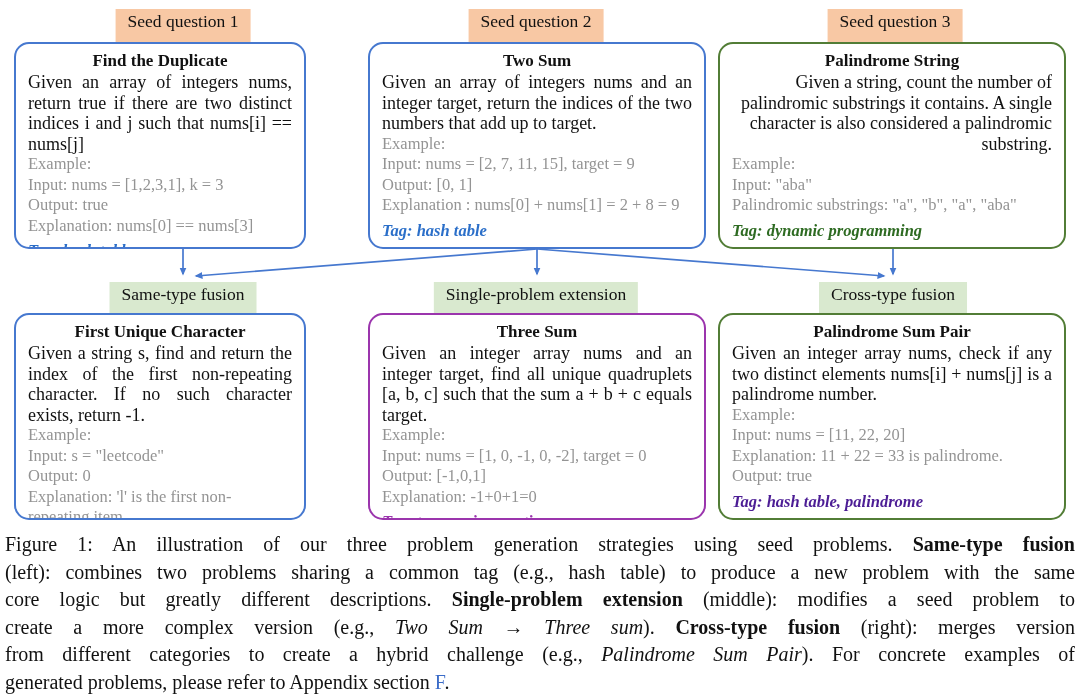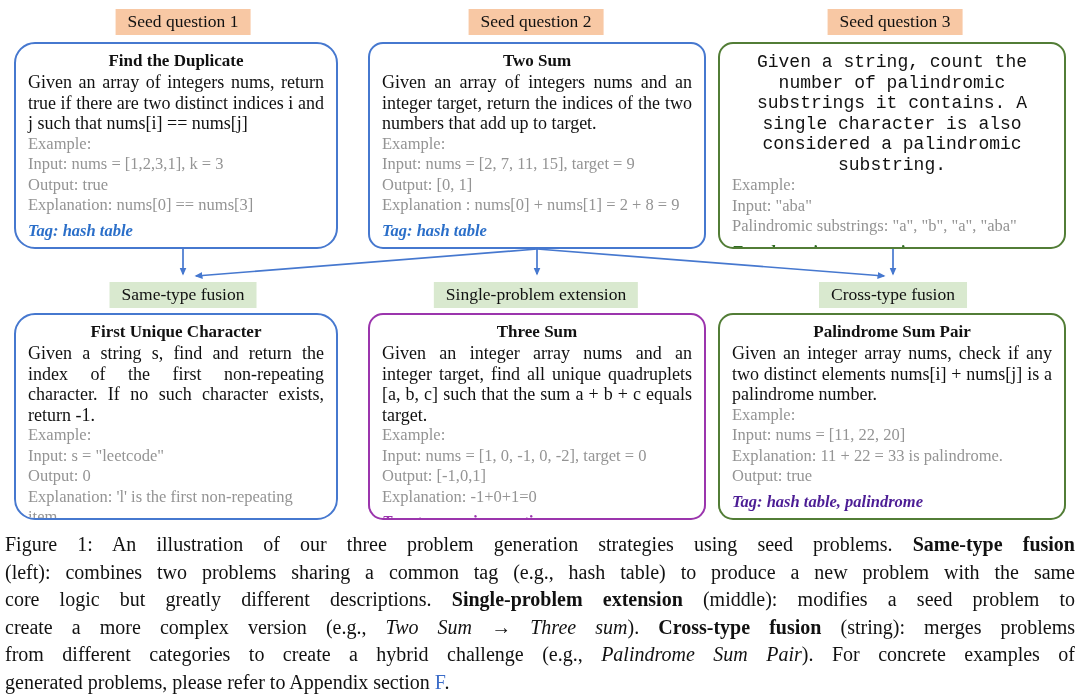--- a/index.html
+++ b/index.html
@@ -2,40 +2,40 @@
 <html><head>
 <meta charset="utf-8">
 <style>
   html,body{margin:0;padding:0;background:#ffffff;}
   body{width:1080px;height:699px;position:relative;overflow:hidden;
        font-family:"Liberation Serif","DejaVu Serif",serif;color:#111;}
   .diagram{position:absolute;left:0;top:0;width:1080px;height:528px;}
 
   
   .pill{position:absolute;transform:translateX(-50%);top:9px;
-        padding:2px 12px 3px;font-size:17.5px;white-space:nowrap;}
+        padding:2px 12px 10px;font-size:17.5px;white-space:nowrap;}
   .pill.peach{background:#f8c8a4;}
   .pill.green{background:#d9e9cf;top:282px;}
 
   
   .pbox{position:absolute;box-sizing:border-box;height:207px;
         border:2.5px solid;border-radius:15px;background:#fff;
         padding:7px 12px 4px;overflow:hidden;}
   .pbox.blue{border-color:#4678cf;}
   .pbox.purple{border-color:#9b35ad;}
   .pbox.greenb{border-color:#527d36;}
   .row1{top:42px;}
   .row2{top:313px;}
-  .col1{left:14px;width:324px;border-radius:21px;}
+  .col1{left:14px;width:292px;}
   .col2{left:368px;width:338px;}
   .col3{left:718px;width:348px;}
 
   .ptitle{font-weight:bold;text-align:center;font-size:17px;line-height:20px;}
   .pdesc{font-size:18px;line-height:20.5px;text-align:justify;margin-top:1px;}
-  .pdesc.left{text-align:center;font-family:Liberation Mono, monospace;}
+  .pdesc.left{text-align:right;}
   .pexample{color:#949494;font-size:16.5px;line-height:20.5px;}
   .ptag{margin-top:5px;font-weight:bold;font-style:italic;font-size:16.5px;}
   .tag-blue{color:#2b6fc9;}
   .tag-green-dark{color:#2e6b22;}
   .tag-green-bright{color:#4c1d95;}
   .tag-purple{color:#9b35ad;}
 
   svg.arrows{position:absolute;left:0;top:0;pointer-events:none;}
 
   
@@ -74,20 +74,21 @@
     <div class="pexample">
         <div>Example:</div>
         <div>Input: nums = [2, 7, 11, 15], target = 9</div>
         <div>Output: [0, 1]</div>
         <div>Explanation : nums[0] + nums[1] = 2 + 8 = 9</div>
       </div>
     <div class="ptag tag-blue">Tag: hash table</div>
   </div>
 
   <div class="pbox greenb row1 col3">
+    <div class="ptitle">Palindrome String</div>
     <div class="pdesc left">Given a string, count the number of palindromic substrings it contains. A single character is also considered a palindromic substring.</div>
     <div class="pexample">
         <div>Example:</div>
         <div>Input: "aba"</div>
         <div>Palindromic substrings: "a", "b", "a", "aba"</div>
       </div>
     <div class="ptag tag-green-dark">Tag: dynamic programming</div>
   </div>
 
   <svg class="arrows" width="1080" height="528">
@@ -142,16 +143,16 @@
       </div>
     <div class="ptag tag-green-bright">Tag: hash table, palindrome</div>
   </div>
 
 </div>
 
 <div class="caption">
   <div class="cap-line"><span>Figure 1:  An illustration of our three problem generation strategies using seed problems.  </span><span class="b">Same-type fusion</span></div>
   <div class="cap-line"><span>(left): combines two problems sharing a common tag (e.g., hash table) to produce a new problem with the same</span></div>
   <div class="cap-line"><span>core logic but greatly different descriptions.  </span><span class="b">Single-problem extension</span><span> (middle):  modifies a seed problem to</span></div>
-  <div class="cap-line"><span>create a more complex version (e.g., </span><span class="i">Two Sum</span><span> → </span><span class="i">Three sum</span><span>).  </span><span class="b">Cross-type fusion</span><span> (string):  merges problems</span></div>
+  <div class="cap-line"><span>create a more complex version (e.g., </span><span class="i">Two Sum</span><span> → </span><span class="i">Three sum</span><span>).  </span><span class="b">Cross-type fusion</span><span> (right):  merges version</span></div>
   <div class="cap-line"><span>from different categories to create a hybrid challenge (e.g., </span><span class="i">Palindrome Sum Pair</span><span>).  For concrete examples of</span></div>
   <div class="cap-line last"><span>generated problems, please refer to Appendix section </span><span class="link">F</span><span>.</span></div>
 </div>
 
 </body></html>

